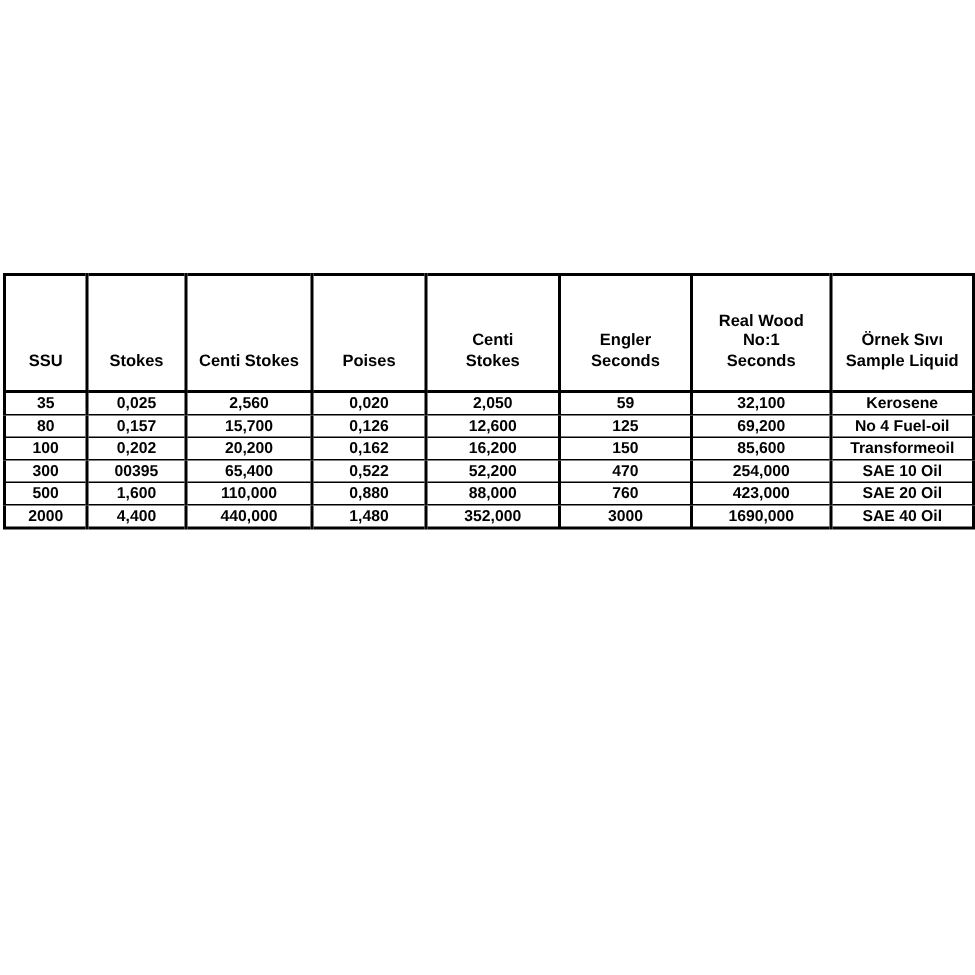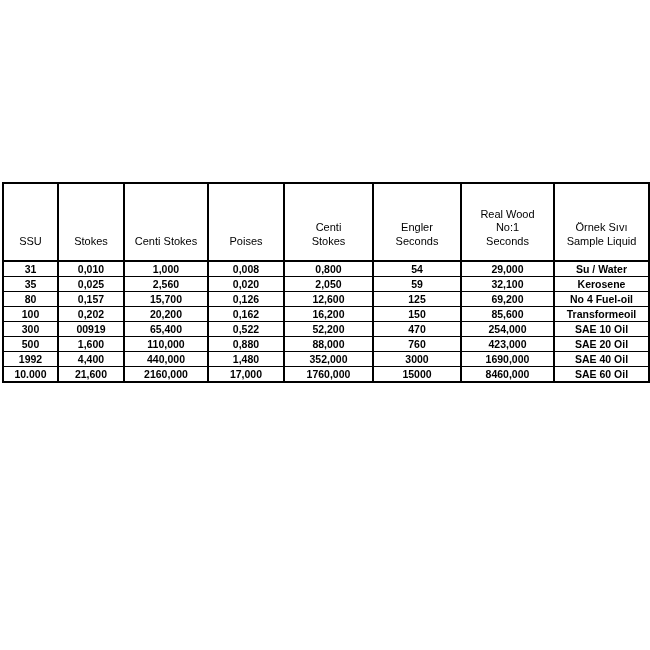--- a/index.html
+++ b/index.html
@@ -34,21 +34,21 @@
     text-align: center;
     overflow: hidden;
     padding: 0;
   }
   table.viscosity thead th {
     height: 64px;
     vertical-align: bottom;
     padding-bottom: 12px;
     font-size: 11px;
     line-height: 13.5px;
-    font-weight: 400;
+    font-weight: 700;
     white-space: pre-line;
     border-bottom-width: 2px;
   }
   table.viscosity tbody td {
     height: 14px;
     line-height: 14px;
     font-size: 10.5px;
     font-weight: 700;
     white-space: nowrap;
   }
@@ -80,30 +80,20 @@
 Seconds</th>
         <th>Real Wood
 No:1
 Seconds</th>
         <th>Örnek Sıvı
 Sample Liquid</th>
       </tr>
     </thead>
     <tbody>
         <tr>
-          <td>31</td>
-          <td>0,010</td>
-          <td>1,000</td>
-          <td>0,008</td>
-          <td>0,800</td>
-          <td>54</td>
-          <td>29,000</td>
-          <td>Su / Water</td>
-        </tr>
-        <tr>
           <td>35</td>
           <td>0,025</td>
           <td>2,560</td>
           <td>0,020</td>
           <td>2,050</td>
           <td>59</td>
           <td>32,100</td>
           <td>Kerosene</td>
         </tr>
         <tr>
@@ -121,53 +111,43 @@
           <td>0,202</td>
           <td>20,200</td>
           <td>0,162</td>
           <td>16,200</td>
           <td>150</td>
           <td>85,600</td>
           <td>Transformeoil</td>
         </tr>
         <tr>
           <td>300</td>
-          <td>00919</td>
+          <td>00395</td>
           <td>65,400</td>
           <td>0,522</td>
           <td>52,200</td>
           <td>470</td>
           <td>254,000</td>
           <td>SAE 10 Oil</td>
         </tr>
         <tr>
           <td>500</td>
           <td>1,600</td>
           <td>110,000</td>
           <td>0,880</td>
           <td>88,000</td>
           <td>760</td>
           <td>423,000</td>
           <td>SAE 20 Oil</td>
         </tr>
         <tr>
-          <td>1992</td>
+          <td>2000</td>
           <td>4,400</td>
           <td>440,000</td>
           <td>1,480</td>
           <td>352,000</td>
           <td>3000</td>
           <td>1690,000</td>
           <td>SAE 40 Oil</td>
         </tr>
-        <tr>
-          <td>10.000</td>
-          <td>21,600</td>
-          <td>2160,000</td>
-          <td>17,000</td>
-          <td>1760,000</td>
-          <td>15000</td>
-          <td>8460,000</td>
-          <td>SAE 60 Oil</td>
-        </tr>
       </tbody>
   </table>
 </div>
 
 </body></html>

